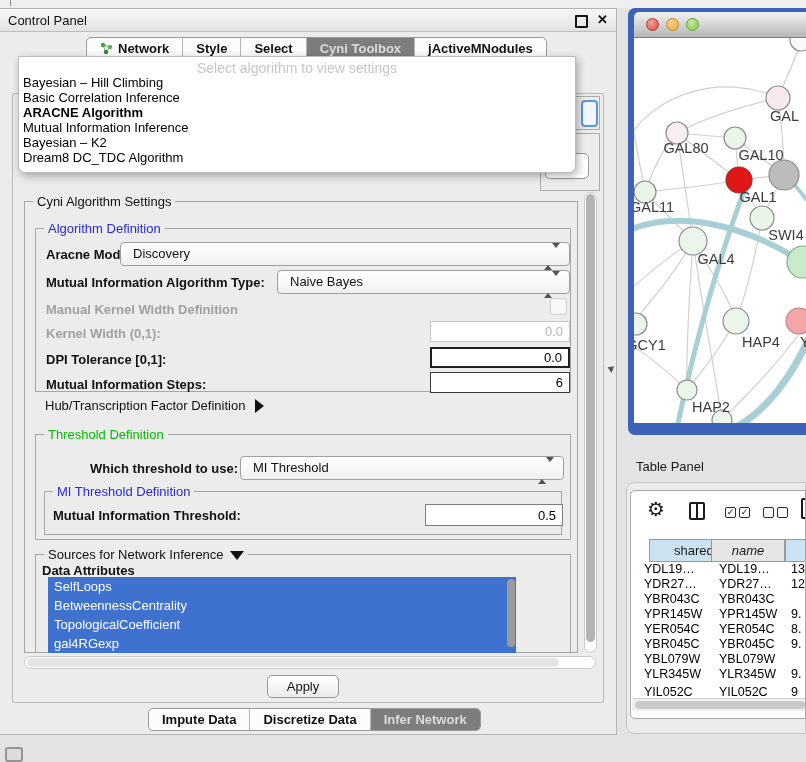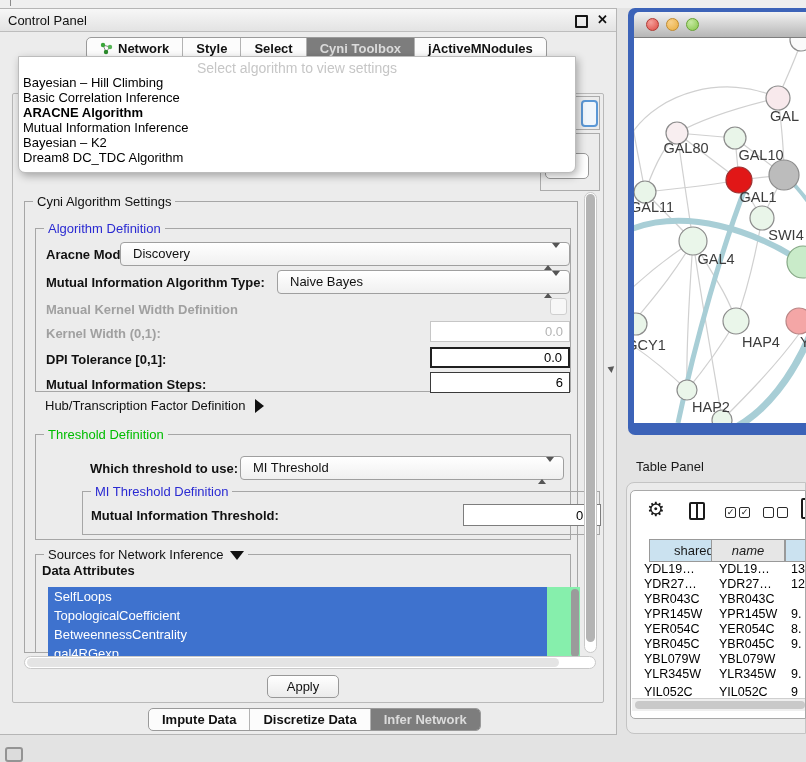--- a/index.html
+++ b/index.html
@@ -64,21 +64,21 @@
   #f-kernel{border:1px solid #c6c6c6;color:#b4b4b4;}
   #f-dpi{border:2px solid #1f1f1f;color:#000;}
   #f-steps{border:1px solid #3a3a3a;color:#000;}
   #f-mithr{border:1px solid #7d7d7d;color:#000;}
   .chk{position:absolute;width:15px;height:15px;border:1px solid #cfcfcf;border-radius:3px;background:#f7f7f7;}
   .tri-right{display:inline-block;width:0;height:0;border-top:7px solid transparent;
     border-bottom:7px solid transparent;border-left:9px solid #111;margin-left:10px;vertical-align:-3px;}
   .tri-down-big{display:inline-block;width:0;height:0;border-left:7px solid transparent;
     border-right:7px solid transparent;border-top:9px solid #111;margin-left:6px;vertical-align:-1px;}
   
-  #attr-list{left:12px;top:32px;width:532px;height:76px;background:#86efac;overflow:hidden;position:absolute;}
+  #attr-list{left:12px;top:22px;width:468px;height:76px;background:#86efac;overflow:hidden;position:absolute;}
   .attr-item{height:19px;line-height:19px;font-size:13px;color:#fff;background:#3e72ce;
     padding-left:6px;width:499px;box-sizing:border-box;}
   #attr-thumb{position:absolute;right:1px;top:2px;width:8px;height:68px;background:#9b9b9b;border-radius:4px;}
   
   #v-scroll{left:584px;top:183px;width:13px;height:461px;background:#fff;border:1px solid #c9c9c9;
     border-radius:7px;box-sizing:border-box;}
   #v-thumb{position:absolute;left:1px;top:1px;width:9px;height:448px;background:#b4b4b4;border-radius:5px;}
   #h-scroll{left:24px;top:647px;width:572px;height:13px;background:#fff;border:1px solid #c9c9c9;
     border-radius:7px;box-sizing:border-box;}
   #h-thumb{position:absolute;left:2px;top:1px;width:532px;height:9px;background:#e4e4e4;border-radius:5px;}
@@ -216,34 +216,34 @@
 
     <div class="gbox" style="left:10px;top:232px;width:536px;height:106px;">
       <span class="gtitle green-t">Threshold Definition</span>
 
       <span class="lbl" style="left:54px;top:26px;">Which threshold to use:</span>
       <div class="combo" style="left:204px;top:21px;width:324px;">
         <span class="combo-text">MI Threshold</span>
         <span class="spin"><span class="tri-up"></span><span class="tri-dn"></span></span>
       </div>
 
-      <div class="gbox" style="left:8px;top:56px;width:518px;height:44px;margin-left:38px;">
+      <div class="gbox" style="left:8px;top:56px;width:518px;height:44px;">
         <span class="gtitle blue-t">MI Threshold Definition</span>
         <span class="lbl" style="left:8px;top:16px;">Mutual Information Threshold:</span>
         <input class="field" id="f-mithr" style="left: 380px; top: 12px; width: 138px; height: 22px;" readonly="" value="0.5">
       </div>
     </div>
 
     <div class="gbox" style="left:10px;top:352px;width:536px;height:99px;border-bottom:none;">
       <span class="gtitle"><span>Sources for Network Inference</span><span class="tri-down-big"></span></span>
       <span class="lbl" style="left:6px;top:8px;">Data Attributes</span>
       <div id="attr-list">
         <div class="attr-item">SelfLoops</div>
+        <div class="attr-item">BetweennessCentrality</div>
         <div class="attr-item">TopologicalCoefficient</div>
-        <div class="attr-item">BetweennessCentrality</div>
         <div class="attr-item">gal4RGexp</div>
         <div id="attr-thumb"></div>
       </div>
     </div>
   </div>
 
   <div class="abs" id="v-scroll">
     <div id="v-thumb"></div>
   </div>
   <div class="abs" id="h-scroll">

